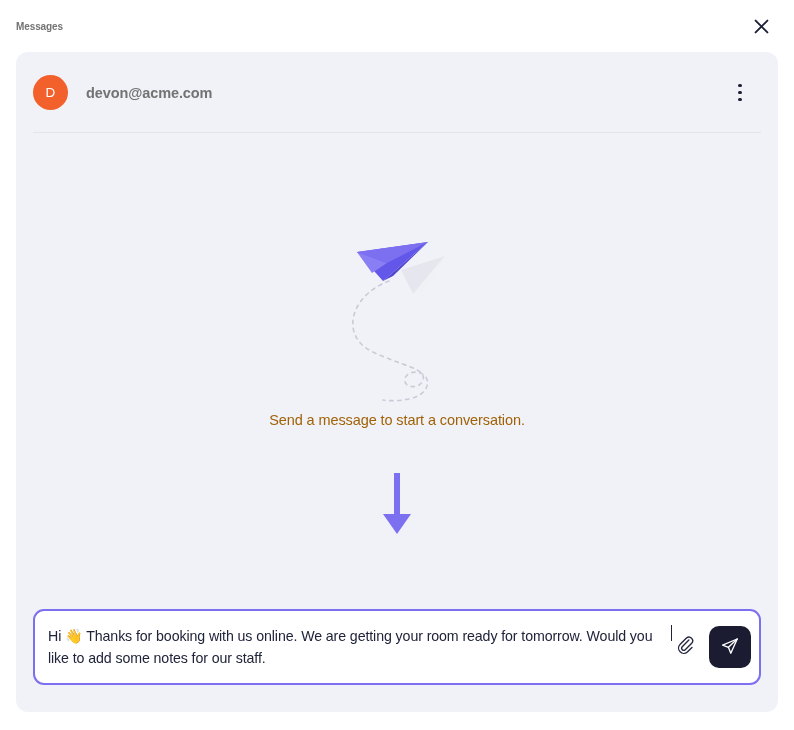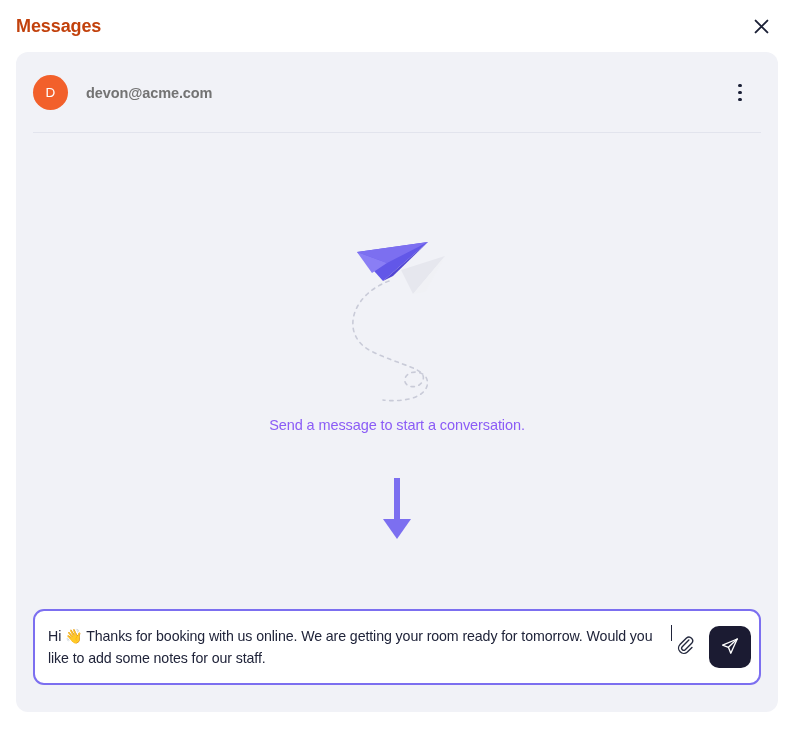--- a/index.html
+++ b/index.html
@@ -19,23 +19,23 @@
     top: 0; left: 0;
     width: 794px;
     height: 52px;
     display: flex;
     align-items: center;
     justify-content: space-between;
     padding: 0 20px 0 16px;
     background: #ffffff;
   }
   .topbar-title {
-    font-size: 18px;
+    font-size: 10px;
     font-weight: bold;
-    color: #c2410c;
+    color: #737373;
     letter-spacing: -0.1px;
   }
   .close-btn {
     width: 26px;
     height: 26px;
     display: flex;
     align-items: center;
     justify-content: center;
     cursor: pointer;
     background: transparent;
@@ -125,23 +125,23 @@
     justify-content: flex-start;
     padding-top: 85px;
     position: relative;
   }
   .plane-illustration {
     width: 140px;
     height: 185px;
     display: block;
   }
   .empty-text {
-    margin-top: 14px;
+    margin-top: 9px;
     font-size: 14.5px;
-    color: #8b5cf6;
+    color: #a16207;
     letter-spacing: -0.1px;
   }
   .down-arrow {
     margin-top: 45px;
     width: 34px;
     height: 62px;
     display: block;
   }
 
   

